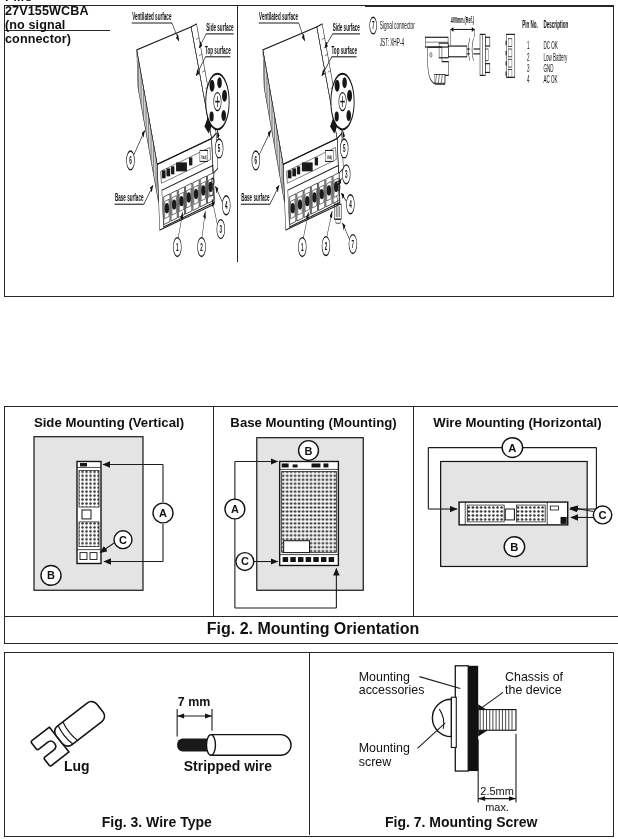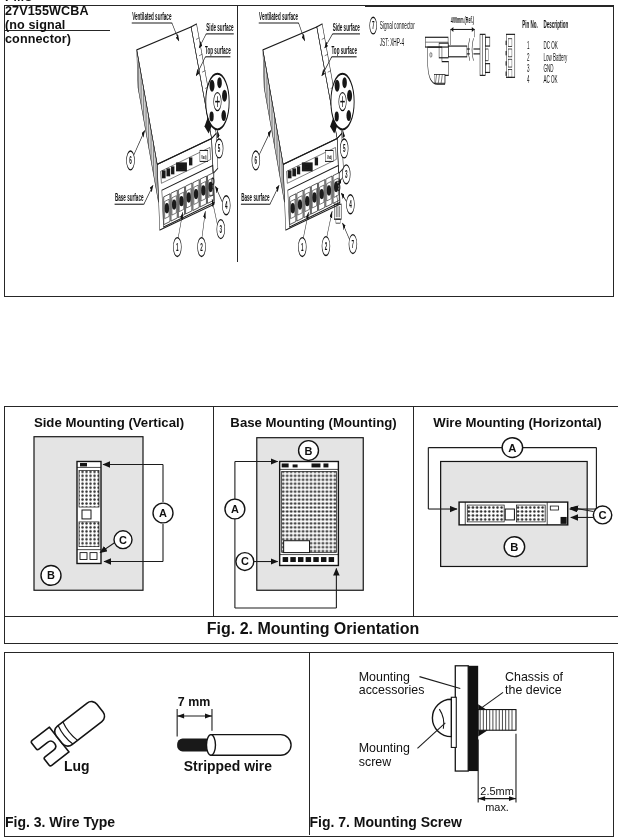--- a/index.html
+++ b/index.html
@@ -21,21 +21,21 @@
   .f2-cells{display:flex;height:209px}
   .f2c{position:relative;height:209px}
   .f2c + .f2c{border-left:1.2px solid #262626}
   .f2-title{position:absolute;top:8px;left:0;right:0;text-align:center;font-weight:bold;font-size:13.2px}
   .f2-caption{height:25px;border-top:1.2px solid #262626;display:flex;align-items:center;justify-content:center;
               font-weight:bold;font-size:16px}
   
   .f34{display:flex;height:182px}
   .fcell{flex:1;position:relative}
   .fcell + .fcell{border-left:1.2px solid #262626}
-  .fig-caption{position:absolute;bottom:5px;left:0;right:0;text-align:left;font-weight:bold;font-size:14px}
+  .fig-caption{position:absolute;bottom:5px;left:0;right:0;text-align:center;font-weight:bold;font-size:14px}
   
   svg{display:block}
   svg text{font-family:"Liberation Sans",sans-serif;fill:#111}
   .ln{stroke:#1c1c1c;stroke-width:1.2;fill:none}
   .ln-thin{stroke:#1c1c1c;stroke-width:.8;fill:none}
   .ld{stroke:#1c1c1c;stroke-width:1.1;fill:none}
   .co circle{fill:#fff;stroke:#141414;stroke-width:1.4}
   .co text{font-weight:bold;font-size:11px;text-anchor:middle}
   .slbl{font-weight:bold;font-size:11px}
   .mid{text-anchor:middle}

